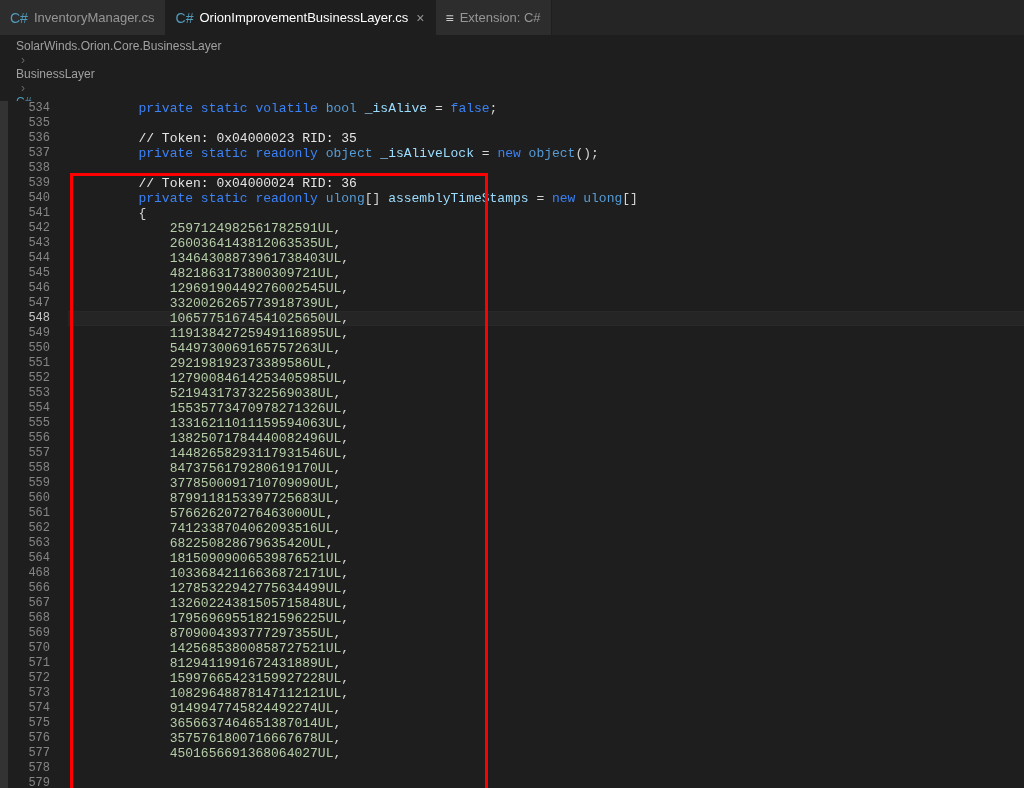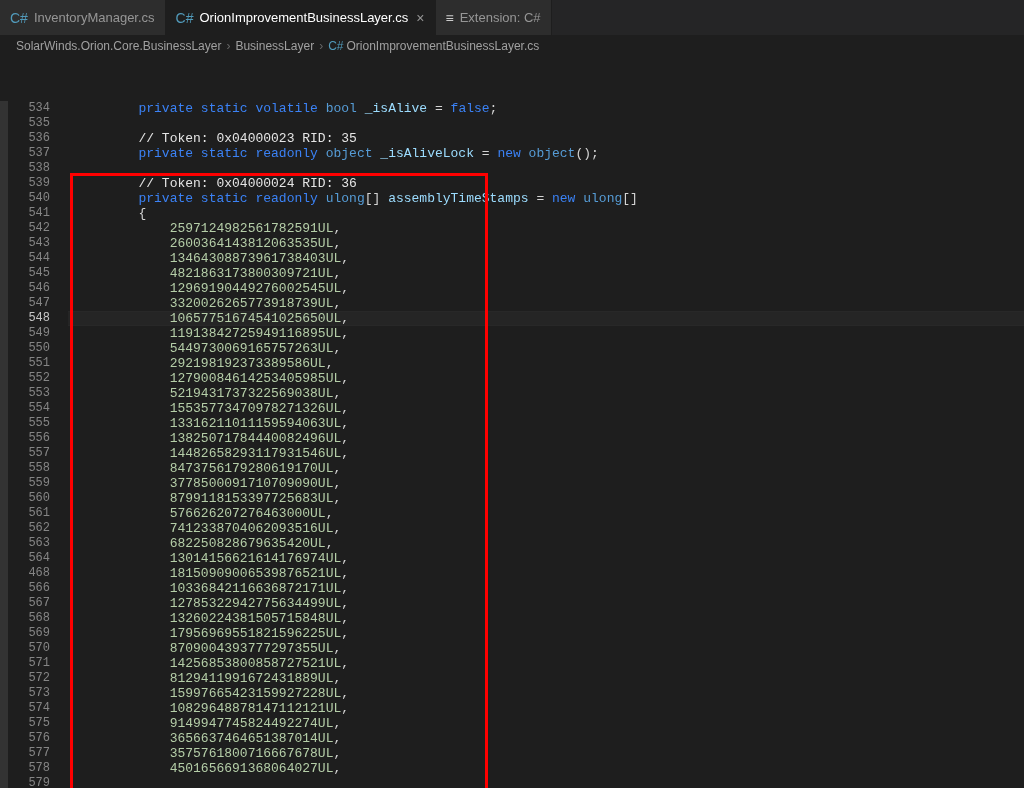--- a/index.html
+++ b/index.html
@@ -46,20 +46,21 @@
     .csharp-icon { color: #519aba; }
     .breadcrumb {
       display: flex;
       align-items: flex-start;
       padding: 4px 16px;
       background: #1e1e1e;
       color: #a0a0a0;
       font-family: 'Segoe UI', sans-serif;
       font-size: 12px;
       height: 22px;
+      flex-direction: column;
     }
     .breadcrumb .sep {
       margin: 0 5px;
       color: #666;
     }
     .breadcrumb .bc-icon {
       color: #519aba;
       margin-right: 3px;
       font-size: 12px;
     }
@@ -225,21 +226,20 @@
       <div class="code-line"><span>            </span><span class="tok-num">15535773470978271326UL</span><span class="tok-punc">,</span></div>
       <div class="code-line"><span>            </span><span class="tok-num">13316211011159594063UL</span><span class="tok-punc">,</span></div>
       <div class="code-line"><span>            </span><span class="tok-num">13825071784440082496UL</span><span class="tok-punc">,</span></div>
       <div class="code-line"><span>            </span><span class="tok-num">14482658293117931546UL</span><span class="tok-punc">,</span></div>
       <div class="code-line"><span>            </span><span class="tok-num">8473756179280619170UL</span><span class="tok-punc">,</span></div>
       <div class="code-line"><span>            </span><span class="tok-num">3778500091710709090UL</span><span class="tok-punc">,</span></div>
       <div class="code-line"><span>            </span><span class="tok-num">8799118153397725683UL</span><span class="tok-punc">,</span></div>
       <div class="code-line"><span>            </span><span class="tok-num">576626207276463000UL</span><span class="tok-punc">,</span></div>
       <div class="code-line"><span>            </span><span class="tok-num">7412338704062093516UL</span><span class="tok-punc">,</span></div>
       <div class="code-line"><span>            </span><span class="tok-num">682250828679635420UL</span><span class="tok-punc">,</span></div>
-      <div class="code-line"><span>            </span><span class="tok-num">13014156621614176974UL</span><span class="tok-punc">,</span></div>
       <div class="code-line"><span>            </span><span class="tok-num">18150909006539876521UL</span><span class="tok-punc">,</span></div>
       <div class="code-line"><span>            </span><span class="tok-num">10336842116636872171UL</span><span class="tok-punc">,</span></div>
       <div class="code-line"><span>            </span><span class="tok-num">12785322942775634499UL</span><span class="tok-punc">,</span></div>
       <div class="code-line"><span>            </span><span class="tok-num">13260224381505715848UL</span><span class="tok-punc">,</span></div>
       <div class="code-line"><span>            </span><span class="tok-num">17956969551821596225UL</span><span class="tok-punc">,</span></div>
       <div class="code-line"><span>            </span><span class="tok-num">8709004393777297355UL</span><span class="tok-punc">,</span></div>
       <div class="code-line"><span>            </span><span class="tok-num">14256853800858727521UL</span><span class="tok-punc">,</span></div>
       <div class="code-line"><span>            </span><span class="tok-num">8129411991672431889UL</span><span class="tok-punc">,</span></div>
       <div class="code-line"><span>            </span><span class="tok-num">15997665423159927228UL</span><span class="tok-punc">,</span></div>
       <div class="code-line"><span>            </span><span class="tok-num">10829648878147112121UL</span><span class="tok-punc">,</span></div>

